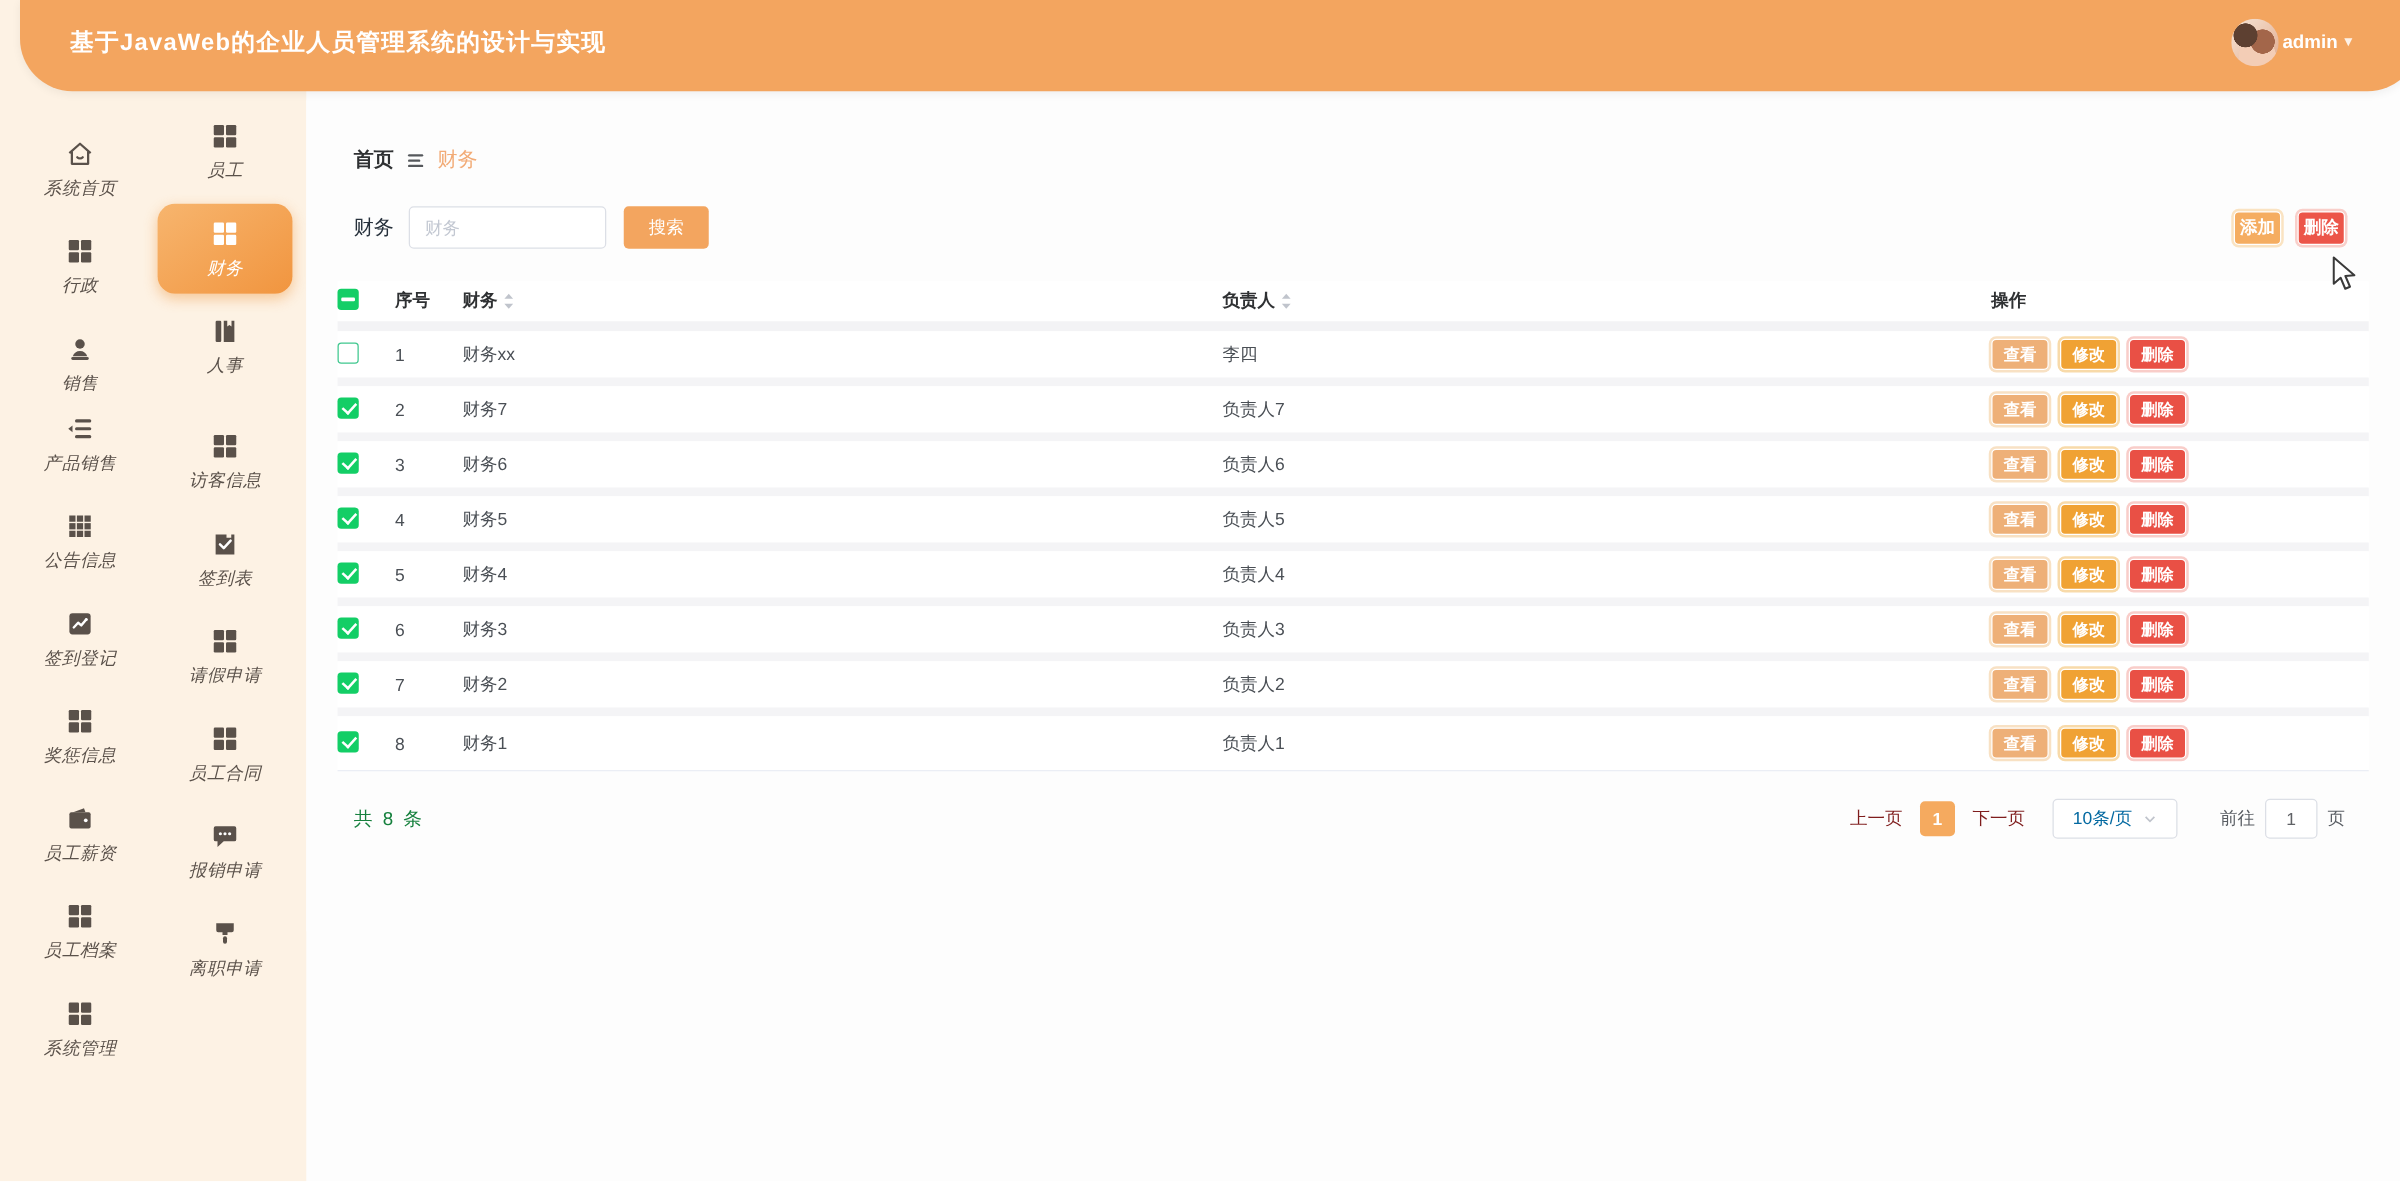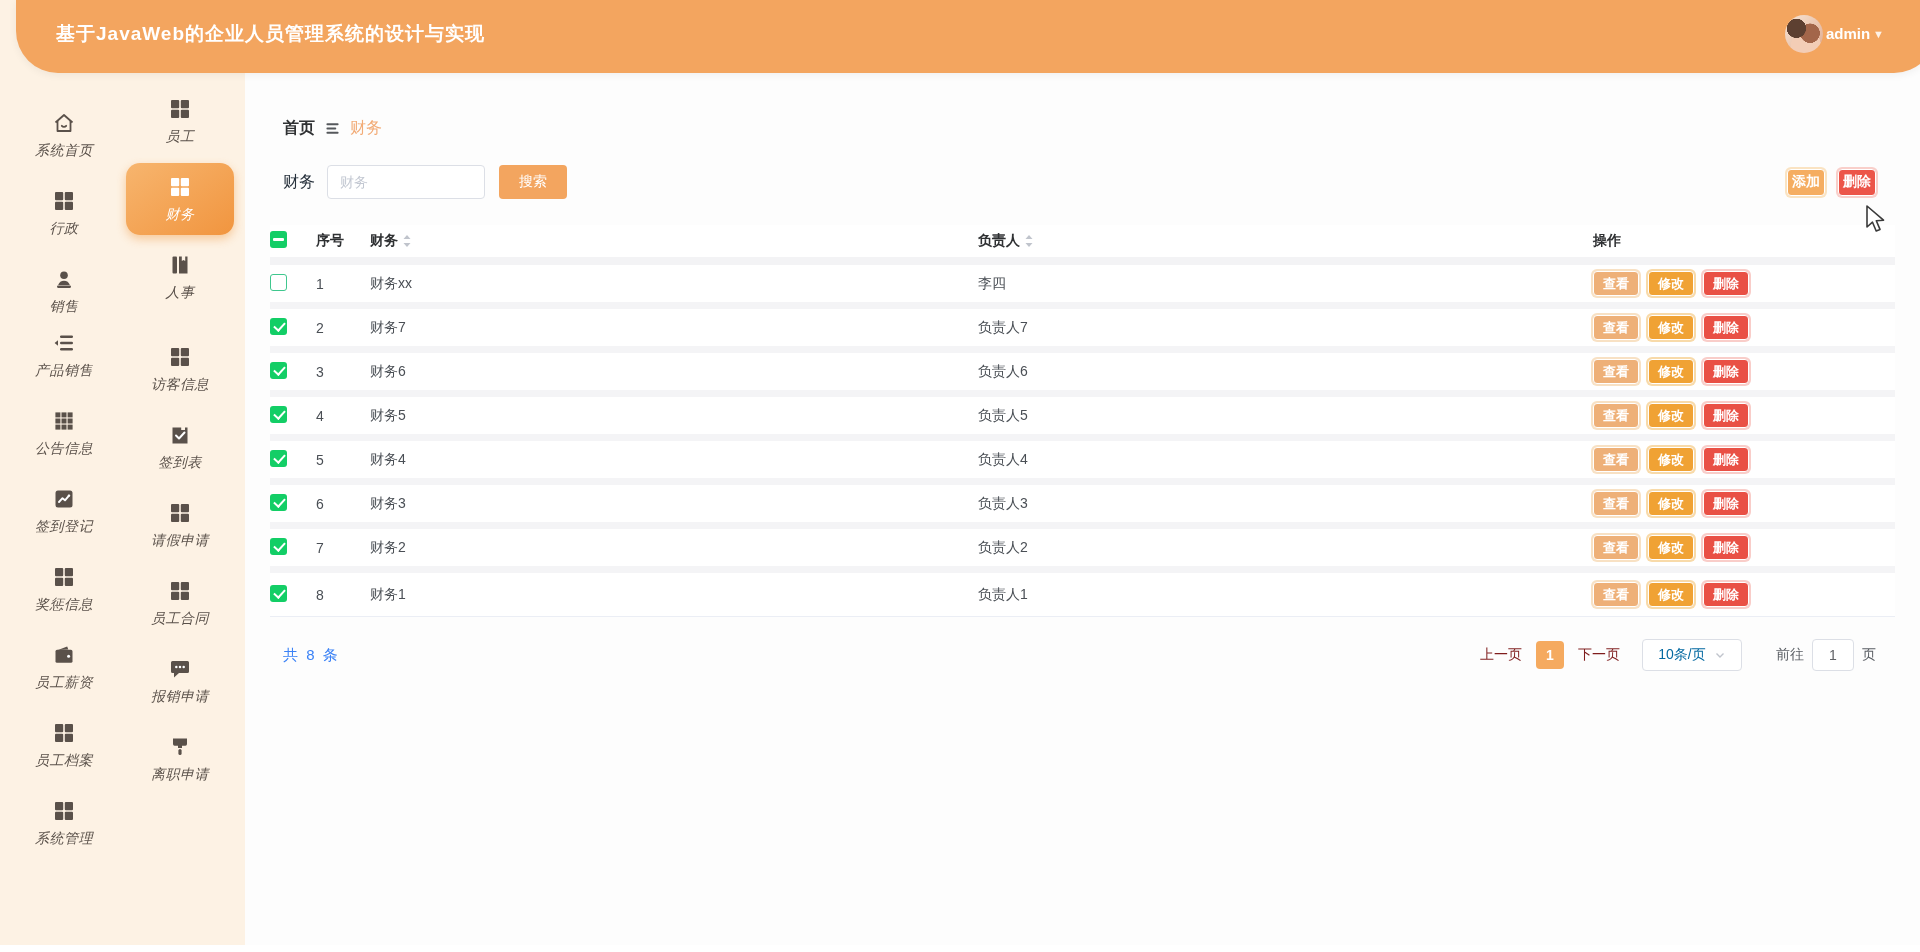--- a/index.html
+++ b/index.html
@@ -67,21 +67,21 @@
   
   .cb { width:17px; height:17px; border-radius:3px; display:inline-block; position:relative; cursor:pointer; }
   .cb-ind { background:#13ce66; }
   .cb-ind::after { content:""; position:absolute; left:3px; top:7px; width:11px; height:2.5px; background:#fff; border-radius:1px; }
   .cb-off { background:#fff; border:1.5px solid #3fc78e; }
   .cb-on { background:#13ce66; }
   .cb-on::after { content:""; position:absolute; left:3.5px; top:4px; width:9px; height:5px; border-left:2px solid #fff; border-bottom:2px solid #fff; transform:rotate(-48deg); }
 
   
   .footer { display:flex; align-items:center; margin:22px 44px 0 38px; }
-  .total { font-size:15px; color:#3b82f6; letter-spacing:2px; }
+  .total { font-size:15px; color:#15803d; letter-spacing:2px; }
   .pager { margin-left:auto; display:flex; align-items:center; gap:14px; }
   .pg-dis { color:#7f1d1d; font-size:14px; }
   .pg-cur { width:28px; height:28px; border-radius:4px; background:#f5aa5f; color:#fff; font-size:14px; font-weight:bold; display:flex; align-items:center; justify-content:center; }
   .pg-select { width:100px; height:32px; border:1px solid #dcdfe6; border-radius:4px; background:#fff; display:flex; align-items:center; justify-content:center; gap:8px; font-size:14px; color:#0369a1; cursor:pointer; margin:0 8px; }
   .pg-goto { display:flex; align-items:center; gap:8px; font-size:14px; color:#5a5e64; margin-left:12px; }
   .pg-input { width:42px; height:32px; border:1px solid #dcdfe6; border-radius:4px; text-align:center; font-size:14px; color:#606266; outline:none; font-family:inherit; }
 
   .cursor { position:absolute; left:1864px; top:204px; z-index:9; pointer-events:none; }
   .bottomstrip { position:absolute; left:0; top:945px; width:1920px; height:7px; background:#ffffff; z-index:3; }
 </style>

